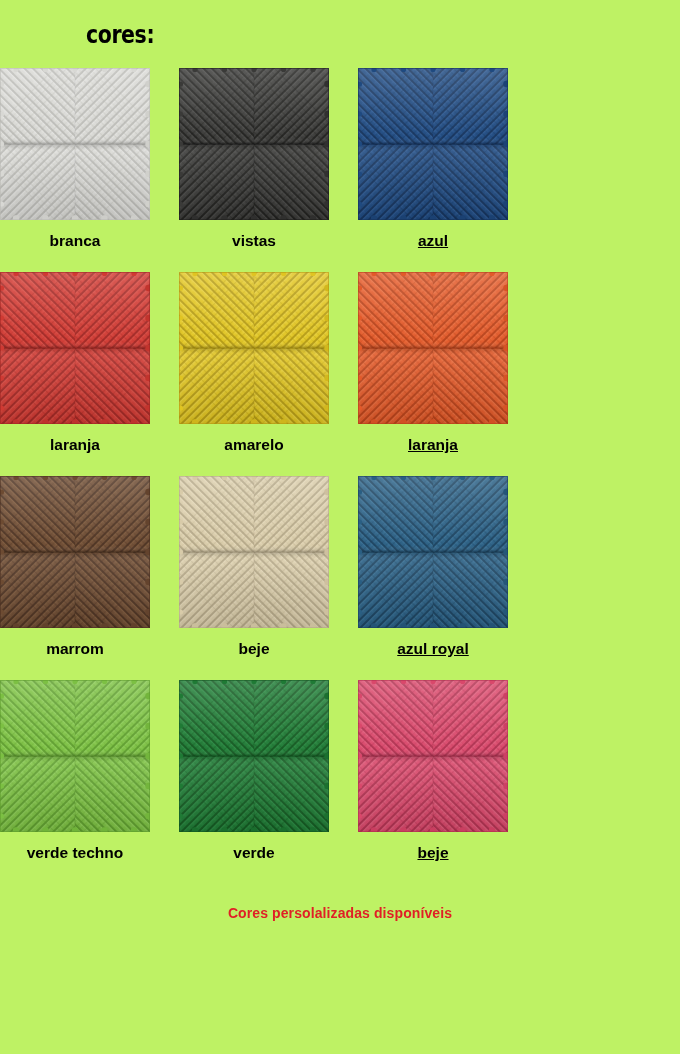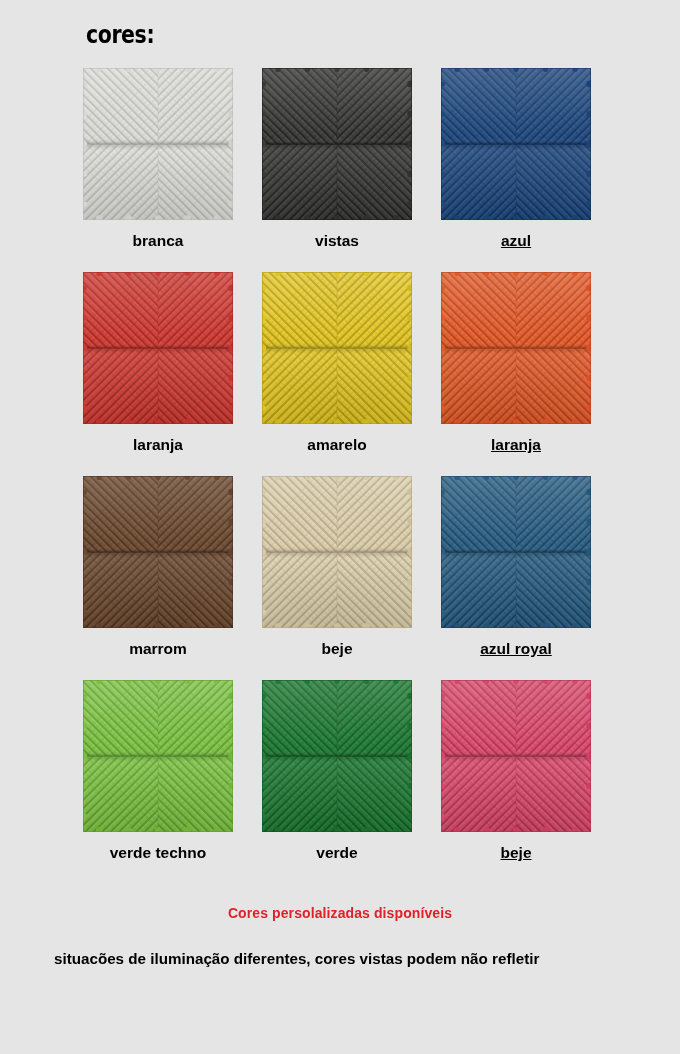--- a/index.html
+++ b/index.html
@@ -11,21 +11,21 @@
     width: 680px;
     height: 1054px;
     font-family: "Liberation Sans", sans-serif;
     overflow: hidden;
     position: relative;
   }
   #page {
     width: 680px;
     height: 1054px;
     position: relative;
-    background: #e5e5e5;
+    background: #bef264;
   }
 
   .page-title {
     position: absolute;
     left: 86px;
     top: 22px;
     font-family: "DejaVu Sans", sans-serif;
     font-weight: bold;
     font-size: 25px;
     letter-spacing: -0.5px;
@@ -37,21 +37,20 @@
 
   .grid {
     position: absolute;
     left: 0;
     top: 68px;
     width: 680px;
   }
   .row {
     display: flex;
     justify-content: flex-start;
-    padding-left: 83px;
     margin-bottom: 0px;
     height: 204px;
     box-sizing: border-box;
   }
   .cell {
     width: 150px;
     margin-right: 29px;
     display: flex;
     flex-direction: column;
     align-items: center;
@@ -1379,16 +1378,15 @@
             </svg>
           </div>
           <div class="swatch-label">beje</div>
         </div>
       </div>
     </div>
 
   <div class="promo">Cores persolalizadas disponíveis</div>
 
   <div class="disclaimer">
-    <div>situacões de iluminação diferentes, cores vistas podem não refletir</div>
   </div>
 
 </div>
 
 </body></html>

